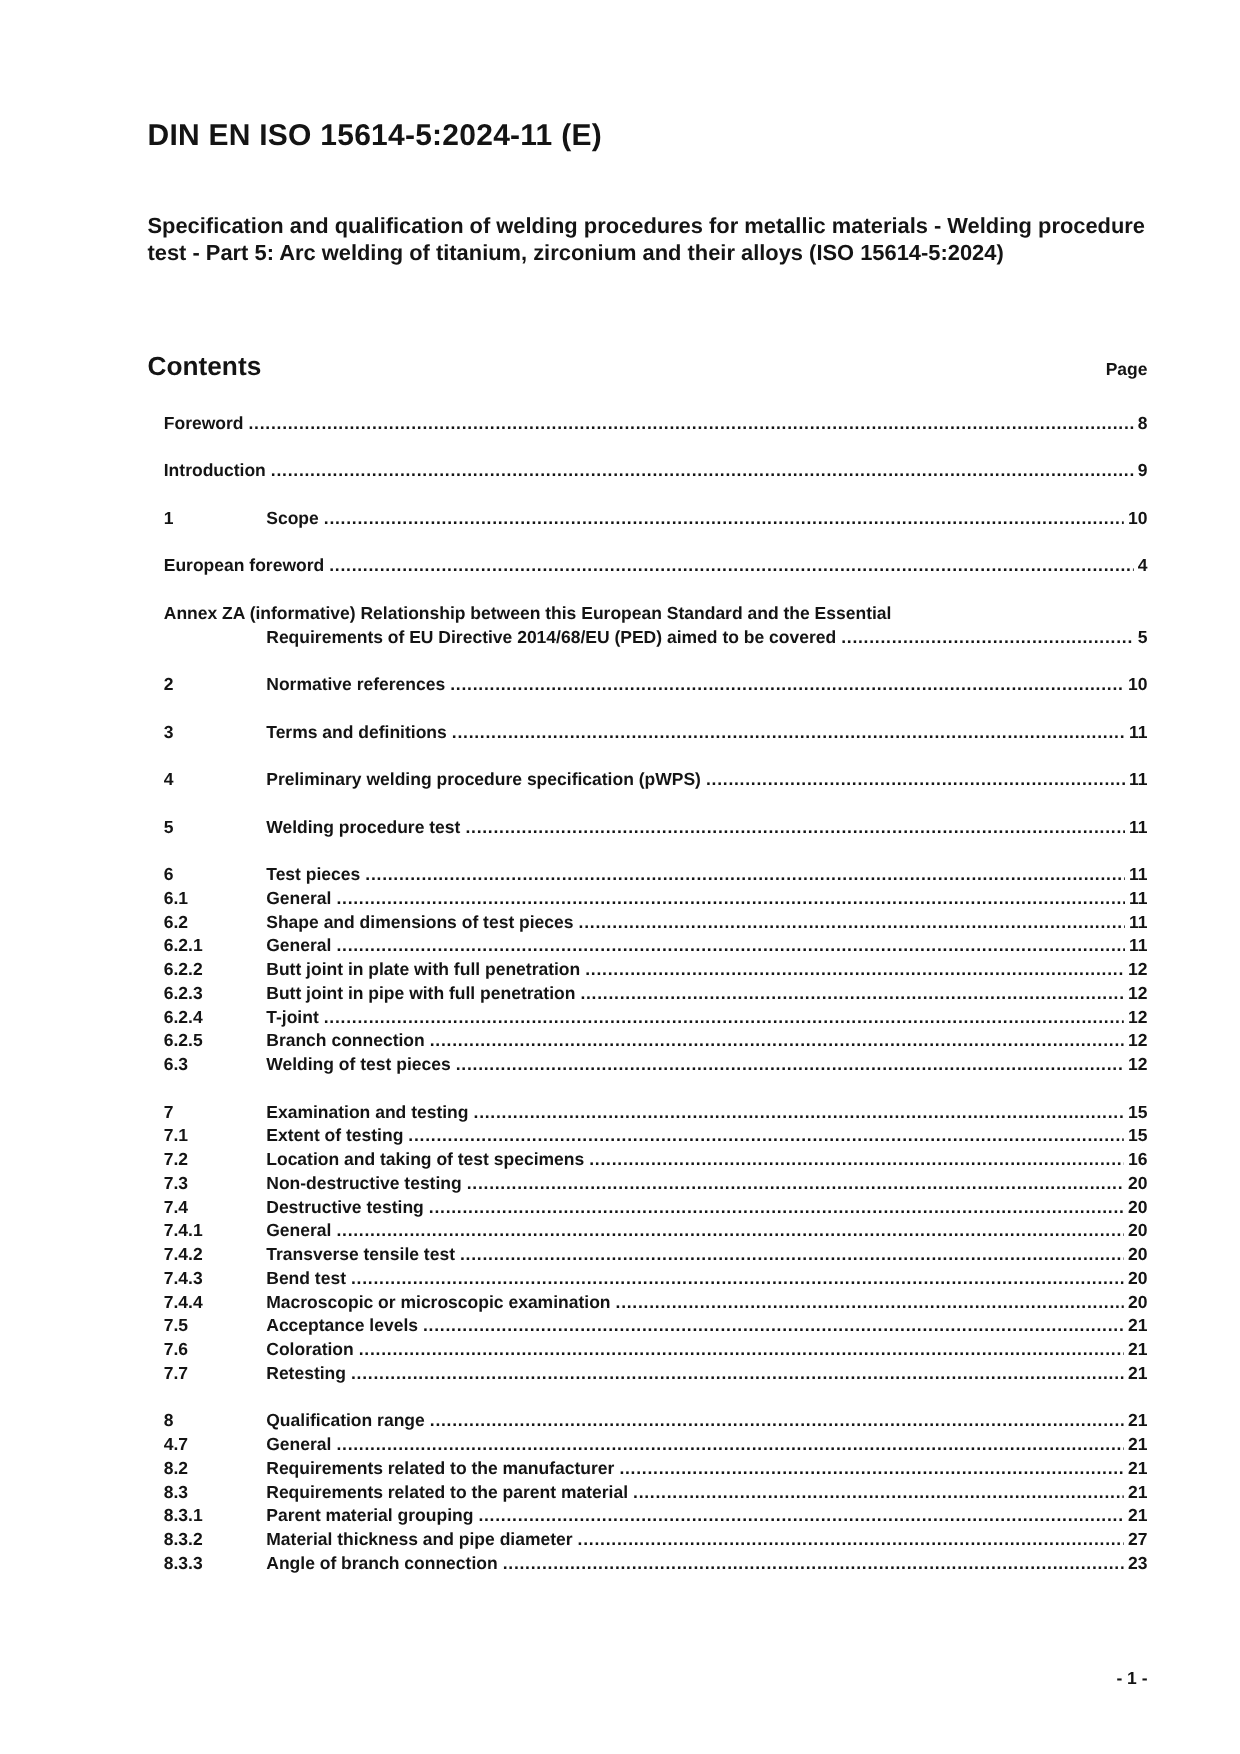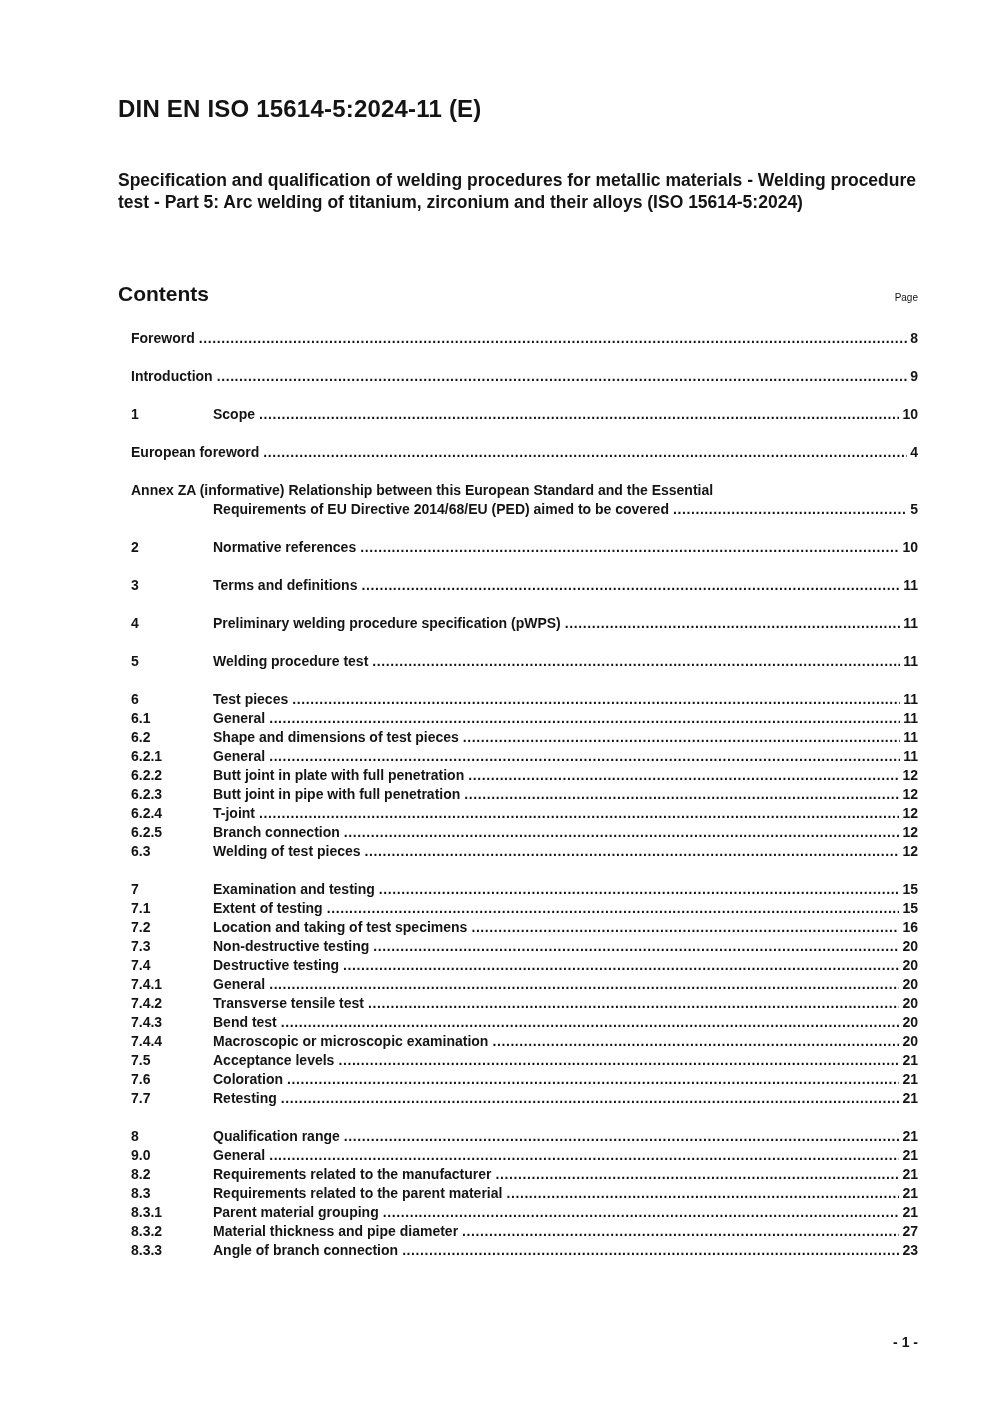--- a/index.html
+++ b/index.html
@@ -33,22 +33,22 @@
     margin-top: 69px;
     display: flex;
     justify-content: space-between;
     align-items: baseline;
   }
   .contents-heading {
     font-size: 21px;
     font-weight: bold;
   }
   .page-label {
-    font-size: 10px;
-    font-weight: normal;
+    font-size: 14px;
+    font-weight: bold;
   }
 
   .toc {
     margin-top: 23px;
     font-size: 14px;
     font-weight: bold;
     margin-left: 13px;
   }
   .toc-entry.gap { margin-top: 19px; }
   .toc-pre { line-height: 19px; }
@@ -335,21 +335,21 @@
       <div class="toc-entry gap">
         <div class="toc-row">
           <span class="toc-num">8</span>
           <span class="toc-title">Qualification range</span>
           <span class="toc-dots"></span>
           <span class="toc-page">21</span>
         </div>
       </div>
       <div class="toc-entry">
         <div class="toc-row">
-          <span class="toc-num">9.0</span>
+          <span class="toc-num">4.7</span>
           <span class="toc-title">General</span>
           <span class="toc-dots"></span>
           <span class="toc-page">21</span>
         </div>
       </div>
       <div class="toc-entry">
         <div class="toc-row">
           <span class="toc-num">8.2</span>
           <span class="toc-title">Requirements related to the manufacturer</span>
           <span class="toc-dots"></span>

